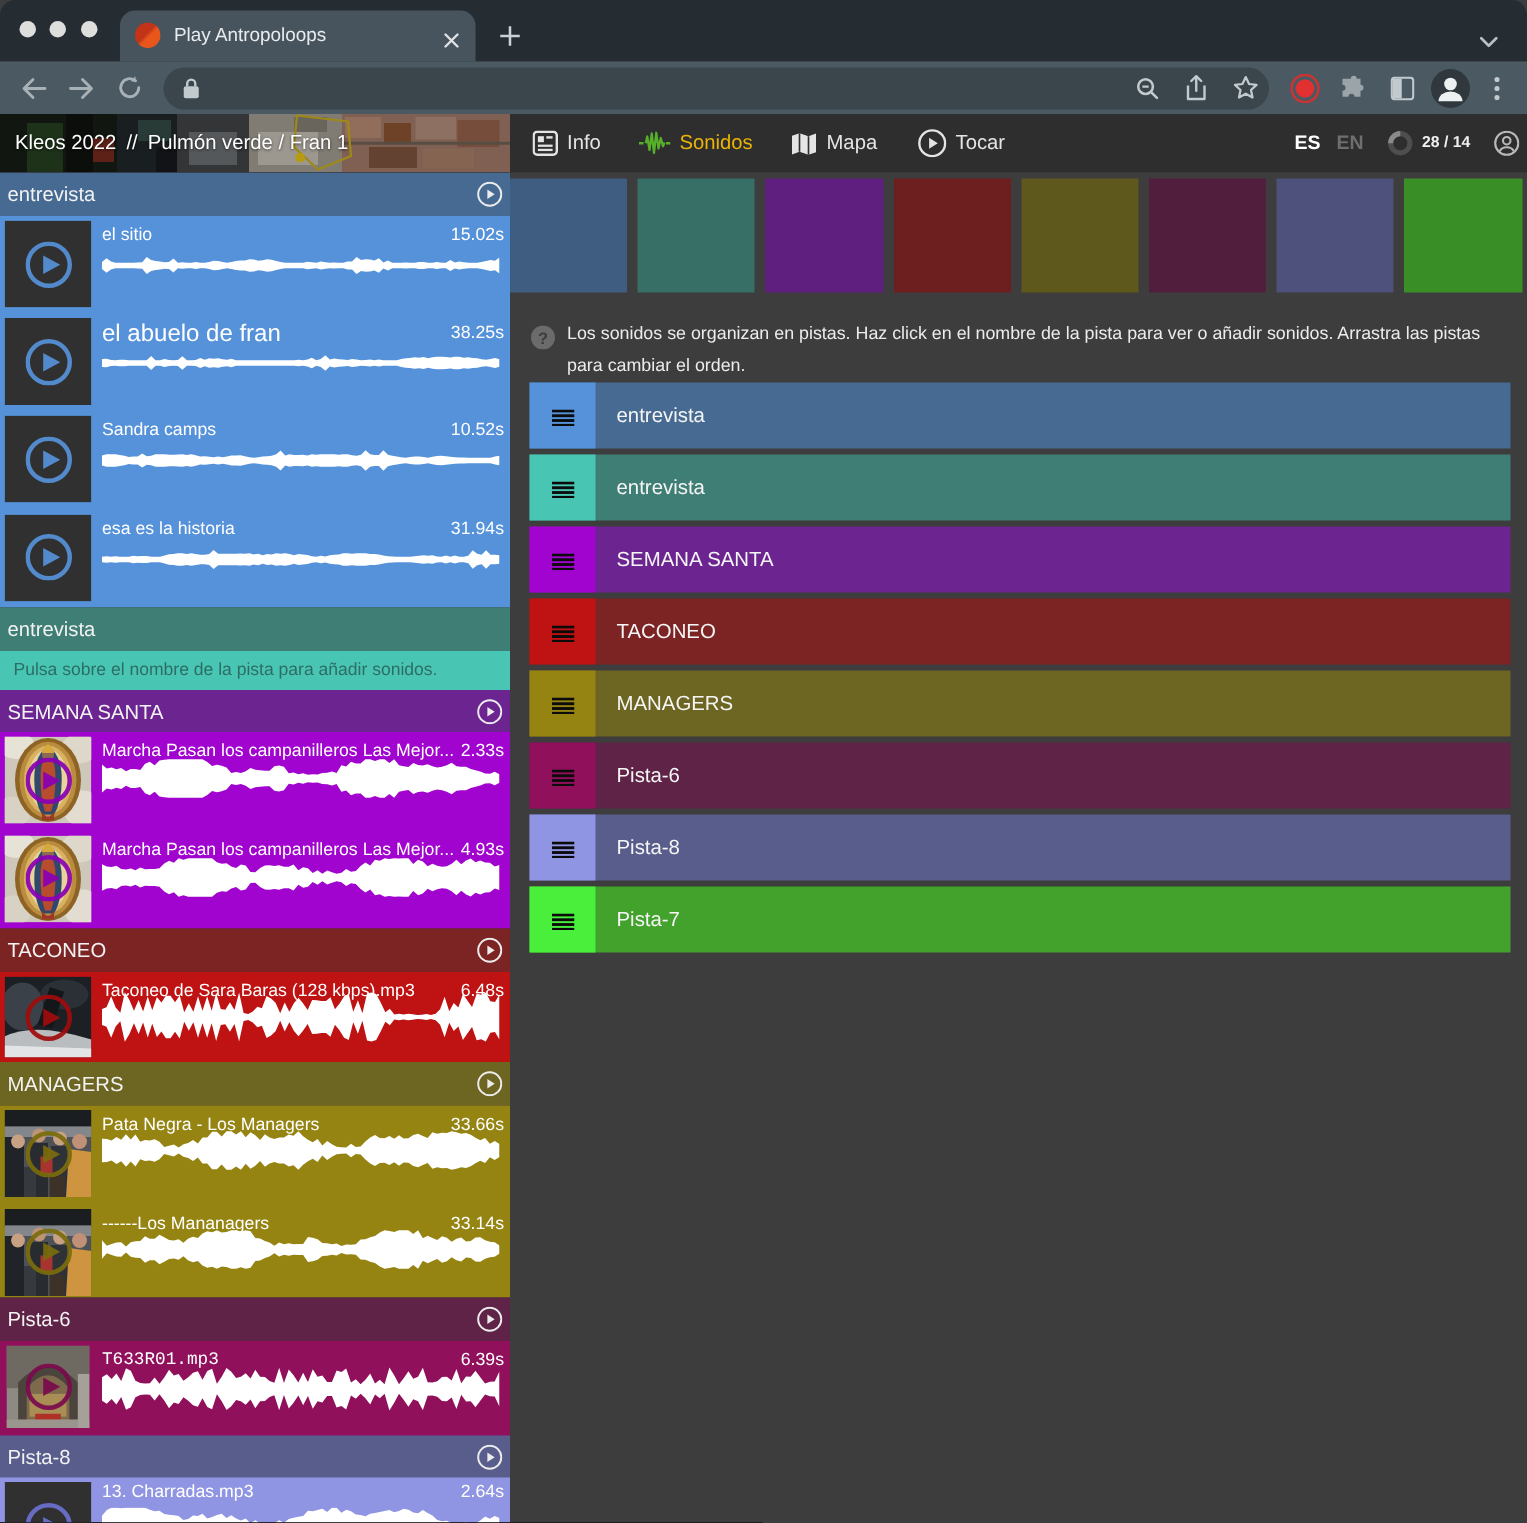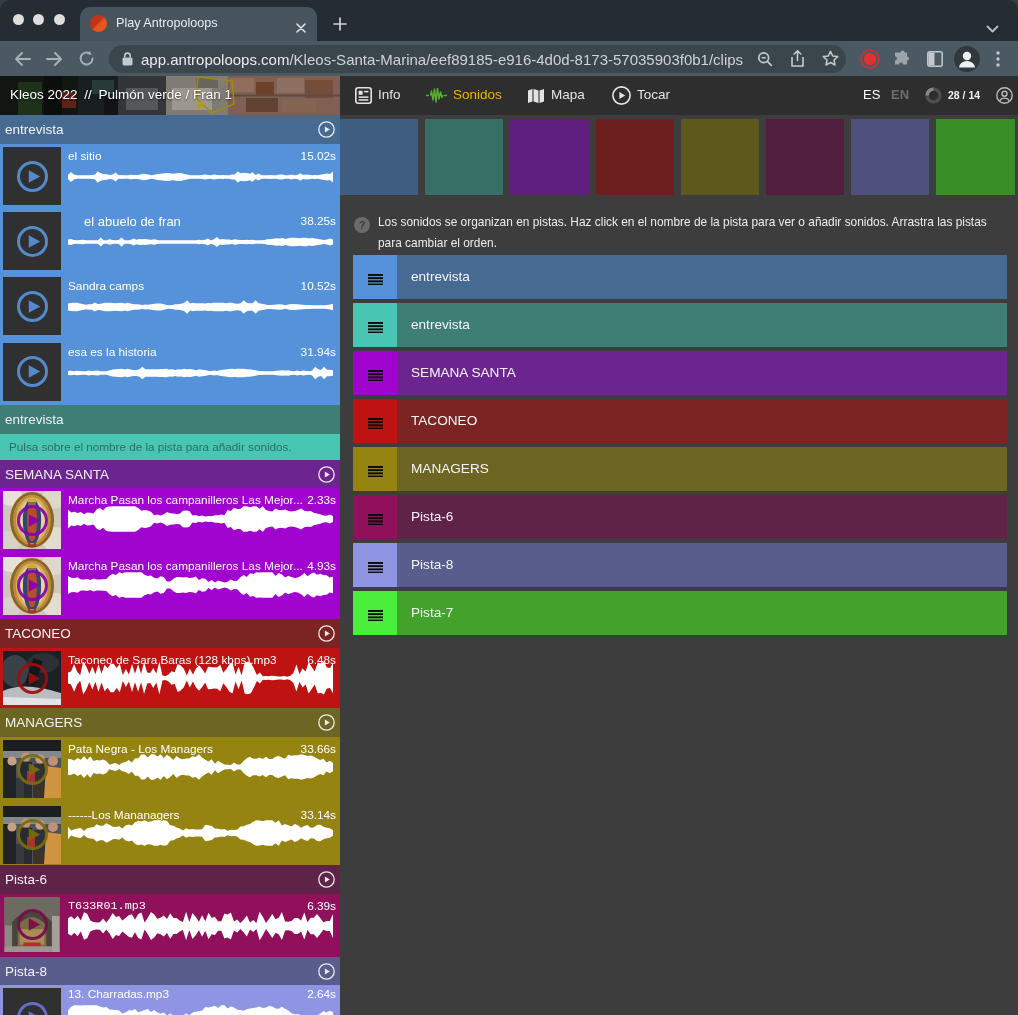--- a/index.html
+++ b/index.html
@@ -42,21 +42,20 @@
         </svg></div>
       <div style="position:absolute;left:78px;top:9px;"><svg width="17" height="17" viewBox="0 0 17 17">
           <path d="M14.5,8.5 A6,6 0 1 1 12.4,3.9" fill="none" stroke="#a8b1b6" stroke-width="1.9" stroke-linecap="round"></path>
           <path d="M12.2,0.8 L12.6,4.5 L9,4.2 Z" fill="#a8b1b6"></path>
         </svg></div>
       <div style="position:absolute;left:109px;top:3.5px;width:737px;height:28px;background:#3a454c;border-radius:14px;">
         <div style="position:absolute;left:13px;top:7px;"><svg width="11" height="14" viewBox="0 0 11 14">
             <rect x="0.5" y="5.5" width="10" height="8" rx="1.4" fill="#c3cacd"></rect>
             <path d="M2.8,5.5 L2.8,3.8 A2.7,2.7 0 0 1 8.2,3.8 L8.2,5.5" fill="none" stroke="#c3cacd" stroke-width="1.6"></path>
           </svg></div>
-        <div style="position:absolute;left:32px;top:6px;font-size:15px;color:#e8ebec;white-space:nowrap;">app.antropoloops.com<span style="color:#cdd3d6;">/Kleos-Santa-Marina/eef89185-e916-4d0d-8173-57035903f0b1/clips</span></div>
         <div style="position:absolute;left:648px;top:6px;"><svg width="16" height="16" viewBox="0 0 16 16">
             <circle cx="6.7" cy="6.7" r="4.9" fill="none" stroke="#c3cacd" stroke-width="1.7"></circle>
             <path d="M10.4,10.4 L14.3,14.3" stroke="#c3cacd" stroke-width="1.7" stroke-linecap="round"></path>
             <path d="M4.6,6.7 L8.8,6.7" stroke="#c3cacd" stroke-width="1.5"></path>
           </svg></div>
         <div style="position:absolute;left:681px;top:5px;"><svg width="15" height="18" viewBox="0 0 15 18">
             <path d="M2,7 L2,16 L13,16 L13,7" fill="none" stroke="#c3cacd" stroke-width="1.6" stroke-linejoin="round"></path>
             <path d="M7.5,1.2 L7.5,10.5 M4.2,4 L7.5,0.8 L10.8,4" fill="none" stroke="#c3cacd" stroke-width="1.6" stroke-linecap="round" stroke-linejoin="round"></path>
           </svg></div>
         <div style="position:absolute;left:713px;top:5.5px;"><svg width="17" height="17" viewBox="0 0 17 17">
@@ -129,21 +128,21 @@
       <div style="position:absolute;left:527px;top:11.5px;"><svg width="18" height="16" viewBox="0 0 18 16">
           <path d="M1,2.5 L6,0.8 L12,2.8 L17,1 L17,13.5 L12,15.2 L6,13.2 L1,15 Z" fill="#e4e4e4"></path>
           <path d="M6,0.8 L6,13.2 M12,2.8 L12,15.2" stroke="#2e2e2e" stroke-width="1.1"></path>
         </svg></div>
       <div style="position:absolute;left:551px;top:11px;font-size:13.5px;color:#e4e4e4;">Mapa</div>
       <div style="position:absolute;left:612px;top:10px;"><svg width="19" height="19" viewBox="0 0 19 19">
           <circle cx="9.5" cy="9.5" r="8.6" fill="none" stroke="#e4e4e4" stroke-width="1.6"></circle>
           <path d="M7.4,5.9 L13.2,9.5 L7.4,13.1 Z" fill="#e4e4e4"></path>
         </svg></div>
       <div style="position:absolute;left:637px;top:11px;font-size:13.5px;color:#e4e4e4;">Tocar</div>
-      <div style="position:absolute;left:863px;top:11px;font-size:13px;font-weight:normal;color:#fff;">ES</div>
+      <div style="position:absolute;left:863px;top:11px;font-size:13px;font-weight:bold;color:#fff;">ES</div>
       <div style="position:absolute;left:891px;top:11px;font-size:13px;font-weight:bold;color:#6e6e6e;">EN</div>
       <div style="position:absolute;left:925px;top:11px;"><svg width="17" height="17" viewBox="0 0 17 17">
           <circle cx="8.5" cy="8.5" r="6.4" fill="none" stroke="#4e4e4e" stroke-width="3.4"></circle>
           <path d="M2.1,8.5 A6.4,6.4 0 0 1 8.5,2.1" fill="none" stroke="#8a8a8a" stroke-width="3.4"></path>
         </svg></div>
       <div style="position:absolute;left:948px;top:13px;font-size:10.5px;font-weight:bold;color:#f0f0f0;">28 / 14</div>
       <div style="position:absolute;left:996px;top:11px;"><svg width="17" height="17" viewBox="0 0 17 17">
           <circle cx="8.5" cy="8.5" r="7.7" fill="none" stroke="#b9b9b9" stroke-width="1.4"></circle>
           <circle cx="8.5" cy="6.8" r="2.5" fill="none" stroke="#b9b9b9" stroke-width="1.4"></circle>
           <path d="M3.8,13.8 a5,4 0 0 1 9.4,0" fill="none" stroke="#b9b9b9" stroke-width="1.4"></path>
@@ -268,21 +267,21 @@
               <path d="M0.0,4.7L3.0,2.1L6.0,4.4L8.9,5.2L11.9,5.2L14.9,5.2L17.9,5.2L20.8,5.2L23.8,5.0L26.8,4.8L29.8,1.3L32.8,3.3L35.7,4.0L38.7,4.3L41.7,4.9L44.7,4.6L47.6,2.4L50.6,5.2L53.6,4.9L56.6,5.2L59.6,5.2L62.5,4.7L65.5,5.1L68.5,5.1L71.5,4.7L74.4,3.8L77.4,4.0L80.4,4.6L83.4,5.2L86.3,4.7L89.3,4.0L92.3,3.7L95.3,3.6L98.3,2.9L101.2,3.0L104.2,3.8L107.2,3.5L110.2,2.9L113.1,3.1L116.1,4.0L119.1,4.6L122.1,5.2L125.1,5.2L128.0,5.2L131.0,5.2L134.0,5.1L137.0,4.5L139.9,4.9L142.9,5.2L145.9,4.4L148.9,4.9L151.9,5.2L154.8,5.0L157.8,5.2L160.8,5.2L163.8,4.4L166.7,4.4L169.7,1.4L172.7,3.3L175.7,2.8L178.7,3.0L181.6,3.7L184.6,2.2L187.6,5.0L190.6,3.6L193.5,5.2L196.5,5.2L199.5,5.2L202.5,5.0L205.4,5.2L208.4,5.2L211.4,4.6L214.4,4.6L217.4,5.2L220.3,5.2L223.3,4.6L226.3,5.2L229.3,5.1L232.2,3.3L235.2,5.0L238.2,4.4L241.2,4.8L244.2,5.2L247.1,5.1L250.1,5.2L253.1,4.6L256.1,4.0L259.0,3.4L262.0,3.9L265.0,1.6L265.0,12.4L262.0,10.1L259.0,10.6L256.1,10.0L253.1,9.4L250.1,8.8L247.1,8.9L244.2,8.8L241.2,9.2L238.2,9.6L235.2,9.0L232.2,10.7L229.3,8.9L226.3,8.8L223.3,9.4L220.3,8.8L217.4,8.8L214.4,9.4L211.4,9.4L208.4,8.8L205.4,8.8L202.5,9.0L199.5,8.8L196.5,8.8L193.5,8.8L190.6,10.4L187.6,9.0L184.6,11.8L181.6,10.3L178.7,11.0L175.7,11.2L172.7,10.7L169.7,12.6L166.7,9.6L163.8,9.6L160.8,8.8L157.8,8.8L154.8,9.0L151.9,8.8L148.9,9.1L145.9,9.6L142.9,8.8L139.9,9.1L137.0,9.5L134.0,8.9L131.0,8.8L128.0,8.8L125.1,8.8L122.1,8.8L119.1,9.4L116.1,10.0L113.1,10.9L110.2,11.1L107.2,10.5L104.2,10.2L101.2,11.0L98.3,11.1L95.3,10.4L92.3,10.3L89.3,10.0L86.3,9.3L83.4,8.8L80.4,9.4L77.4,10.0L74.4,10.2L71.5,9.3L68.5,8.9L65.5,8.9L62.5,9.3L59.6,8.8L56.6,8.8L53.6,9.1L50.6,8.8L47.6,11.6L44.7,9.4L41.7,9.1L38.7,9.7L35.7,10.0L32.8,10.7L29.8,12.7L26.8,9.2L23.8,9.0L20.8,8.8L17.9,8.8L14.9,8.8L11.9,8.8L8.9,8.8L6.0,9.6L3.0,11.9L0.0,9.3Z" fill="#fff"></path>
             </svg></div>
         </div>
         <div style="position:absolute;left:0;top:209.2px;width:340px;height:65px;">
           <div style="position:absolute;left:3px;top:3px;width:58px;height:58px;overflow:hidden;"><svg width="58" height="58">
               <rect width="58" height="58" fill="#303030"></rect>
             </svg><div style="position:absolute;left:13.5px;top:13.5px;"><svg width="31" height="31" viewBox="0 0 31 31" style="opacity:0.92">
                 <circle cx="15.5" cy="15.5" r="14.0" fill="none" stroke="#5592da" stroke-width="3.0"></circle>
                 <path d="M11.780000000000001,9.3 L23.188,15.5 L11.780000000000001,21.7 Z" fill="#5592da"></path>
               </svg></div></div>
-          <div style="position:absolute;left:68px;top:5px;width:240px;overflow:hidden;white-space:nowrap;font-size:13px;color:#fff;margin-left:16px;">el abuelo de fran</div>
+          <div style="position:absolute;left:68px;top:5px;width:240px;overflow:hidden;white-space:nowrap;font-size:16px;color:#fff;">el abuelo de fran</div>
           <div style="position:absolute;right:4px;top:5px;font-size:11.8px;color:#fff;">38.25s</div>
           <div style="position:absolute;left:68px;top:26px;"><svg width="265" height="14" viewBox="0 0 265 14">
               <path d="M0.0,4.4L3.0,4.1L6.0,5.0L8.9,5.2L11.9,4.9L14.9,4.8L17.9,5.2L20.8,5.2L23.8,5.2L26.8,5.2L29.8,5.2L32.8,2.4L35.7,5.2L38.7,5.2L41.7,4.3L44.7,5.0L47.6,5.2L50.6,5.0L53.6,2.5L56.6,5.2L59.6,5.2L62.5,5.0L65.5,3.6L68.5,4.8L71.5,3.9L74.4,4.2L77.4,3.9L80.4,4.5L83.4,4.8L86.3,4.2L89.3,5.1L92.3,5.2L95.3,5.2L98.3,5.2L101.2,5.2L104.2,5.2L107.2,5.2L110.2,5.2L113.1,5.2L116.1,5.2L119.1,5.2L122.1,5.2L125.1,5.2L128.0,5.2L131.0,4.8L134.0,5.2L137.0,4.7L139.9,3.5L142.9,5.2L145.9,4.3L148.9,1.9L151.9,4.6L154.8,4.0L157.8,4.5L160.8,4.6L163.8,5.0L166.7,4.3L169.7,4.7L172.7,5.1L175.7,5.0L178.7,4.7L181.6,5.1L184.6,4.7L187.6,5.2L190.6,5.2L193.5,5.2L196.5,5.1L199.5,4.3L202.5,3.9L205.4,3.7L208.4,3.2L211.4,3.5L214.4,3.0L217.4,3.9L220.3,3.2L223.3,2.8L226.3,2.8L229.3,3.0L232.2,3.3L235.2,2.8L238.2,2.8L241.2,3.5L244.2,3.1L247.1,3.6L250.1,3.9L253.1,4.5L256.1,4.9L259.0,4.4L262.0,3.6L265.0,4.5L265.0,9.5L262.0,10.4L259.0,9.6L256.1,9.1L253.1,9.5L250.1,10.1L247.1,10.4L244.2,10.9L241.2,10.5L238.2,11.2L235.2,11.2L232.2,10.7L229.3,11.0L226.3,11.2L223.3,11.2L220.3,10.8L217.4,10.1L214.4,11.0L211.4,10.5L208.4,10.8L205.4,10.3L202.5,10.1L199.5,9.7L196.5,8.9L193.5,8.8L190.6,8.8L187.6,8.8L184.6,9.3L181.6,8.9L178.7,9.3L175.7,9.0L172.7,8.9L169.7,9.3L166.7,9.7L163.8,9.0L160.8,9.4L157.8,9.5L154.8,10.0L151.9,9.4L148.9,12.1L145.9,9.7L142.9,8.8L139.9,10.5L137.0,9.3L134.0,8.8L131.0,9.2L128.0,8.8L125.1,8.8L122.1,8.8L119.1,8.8L116.1,8.8L113.1,8.8L110.2,8.8L107.2,8.8L104.2,8.8L101.2,8.8L98.3,8.8L95.3,8.8L92.3,8.8L89.3,8.9L86.3,9.8L83.4,9.2L80.4,9.5L77.4,10.1L74.4,9.8L71.5,10.1L68.5,9.2L65.5,10.4L62.5,9.0L59.6,8.8L56.6,8.8L53.6,11.5L50.6,9.0L47.6,8.8L44.7,9.0L41.7,9.7L38.7,8.8L35.7,8.8L32.8,11.6L29.8,8.8L26.8,8.8L23.8,8.8L20.8,8.8L17.9,8.8L14.9,9.2L11.9,9.1L8.9,8.8L6.0,9.0L3.0,9.9L0.0,9.6Z" fill="#fff"></path>
             </svg></div>
         </div>
         <div style="position:absolute;left:0;top:274.4px;width:340px;height:65px;">
           <div style="position:absolute;left:3px;top:3px;width:58px;height:58px;overflow:hidden;"><svg width="58" height="58">
               <rect width="58" height="58" fill="#303030"></rect>
             </svg><div style="position:absolute;left:13.5px;top:13.5px;"><svg width="31" height="31" viewBox="0 0 31 31" style="opacity:0.92">
                 <circle cx="15.5" cy="15.5" r="14.0" fill="none" stroke="#5592da" stroke-width="3.0"></circle>

